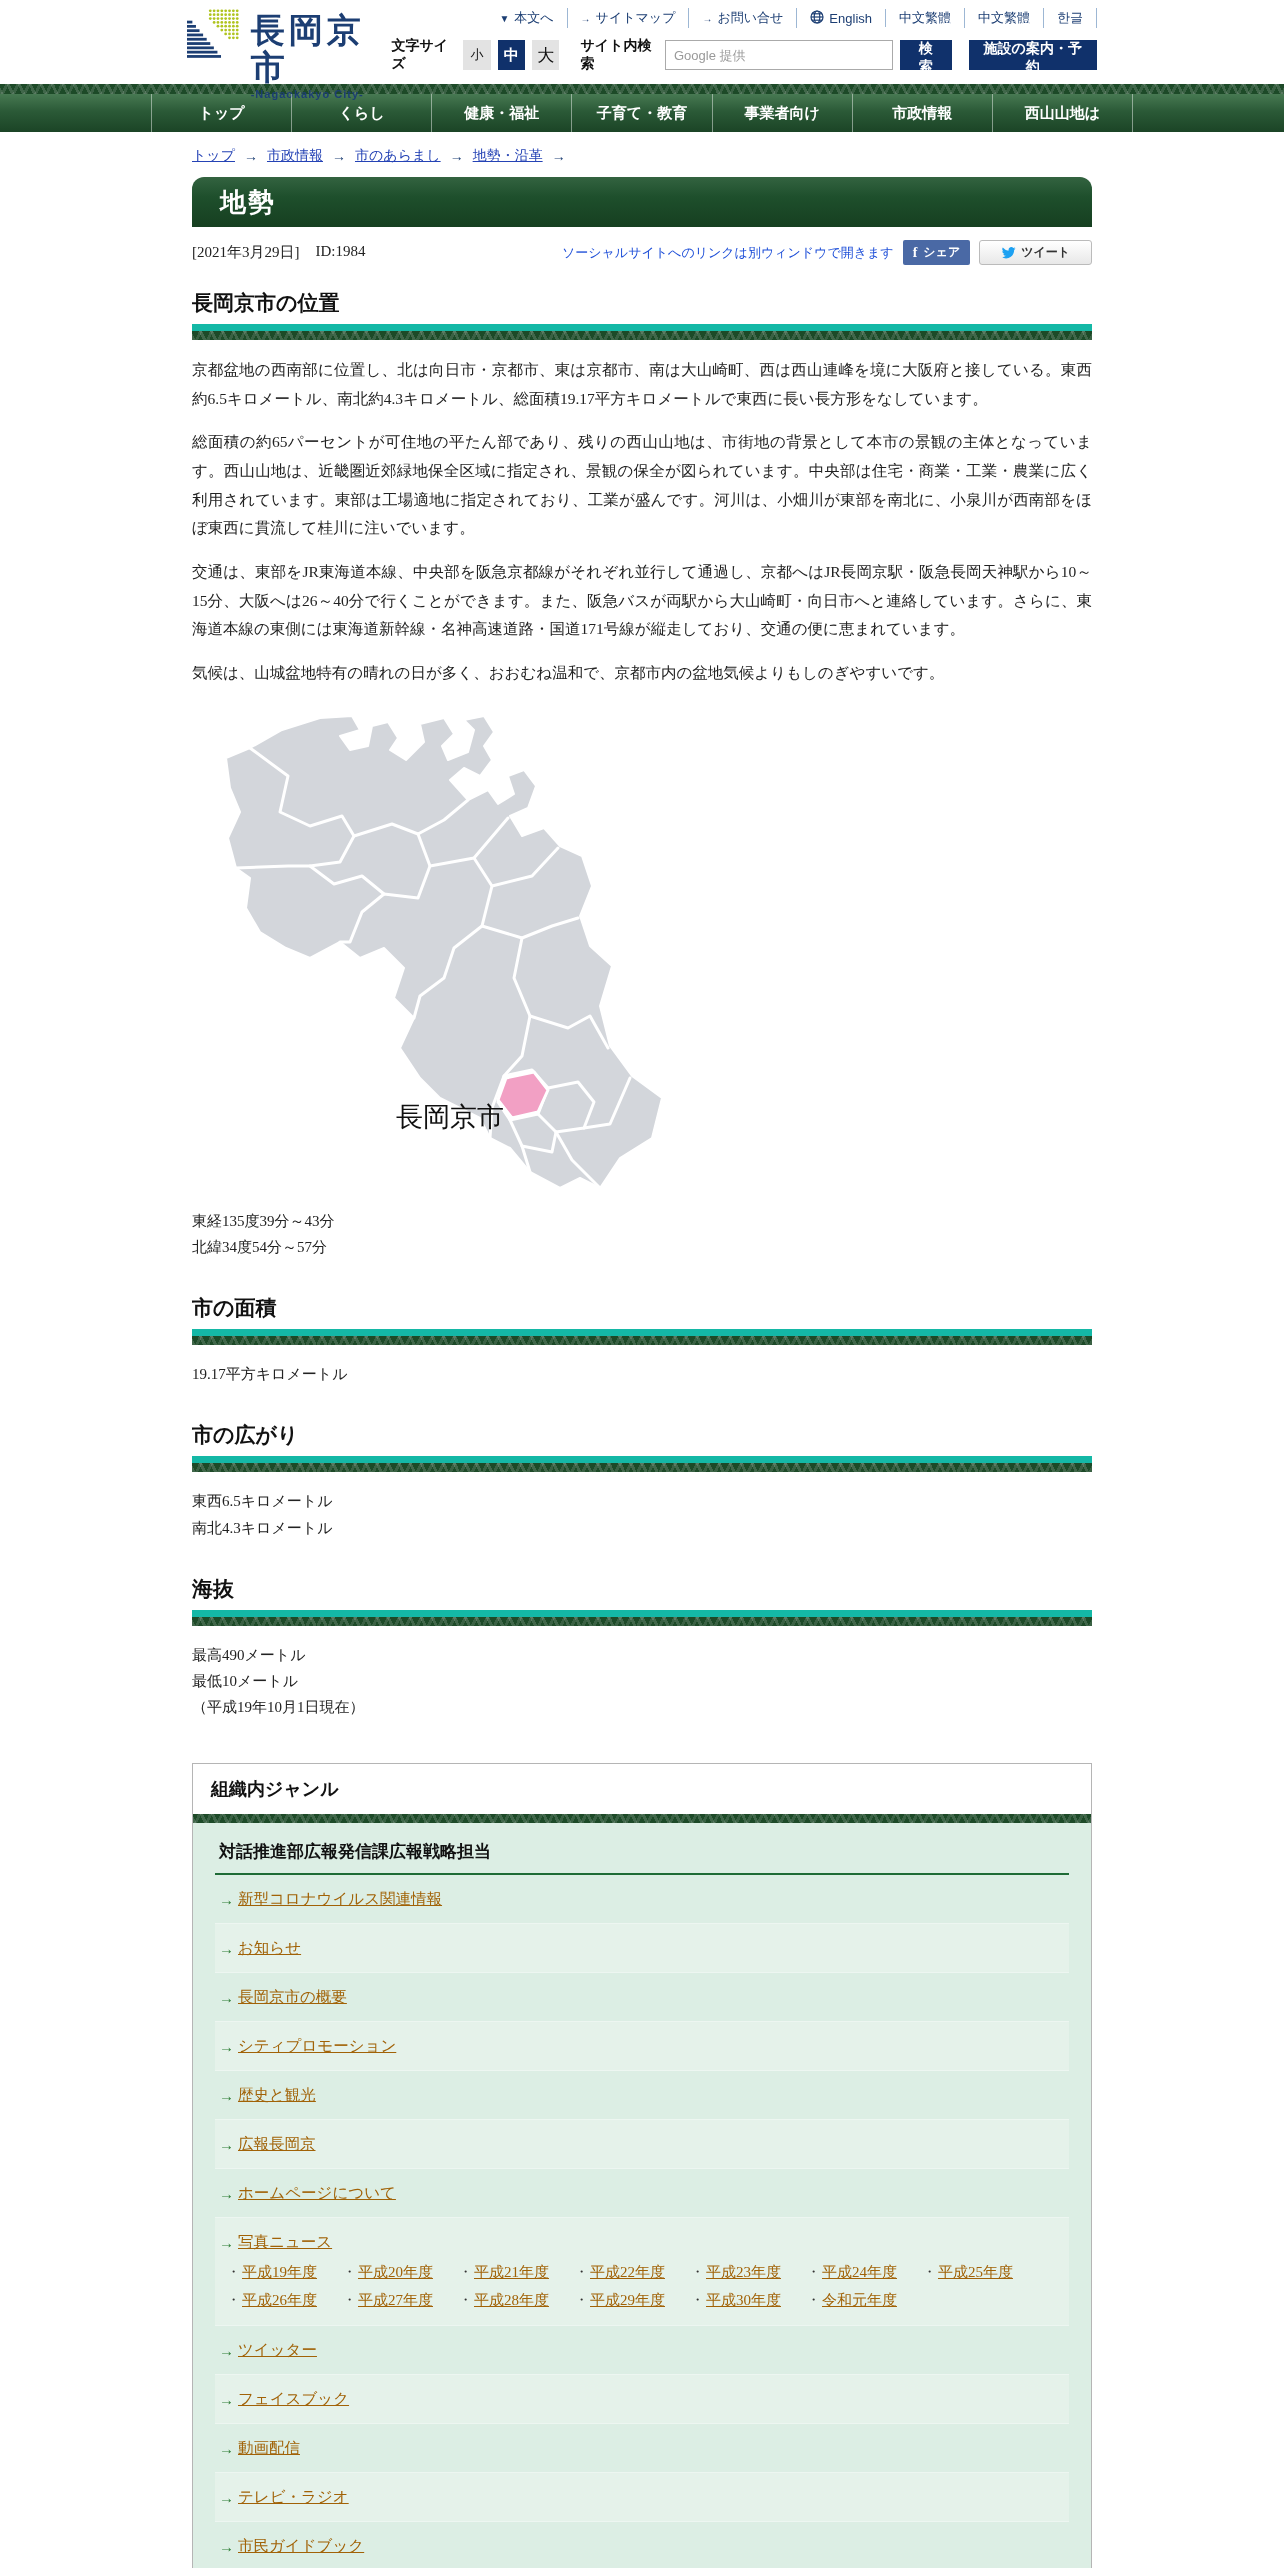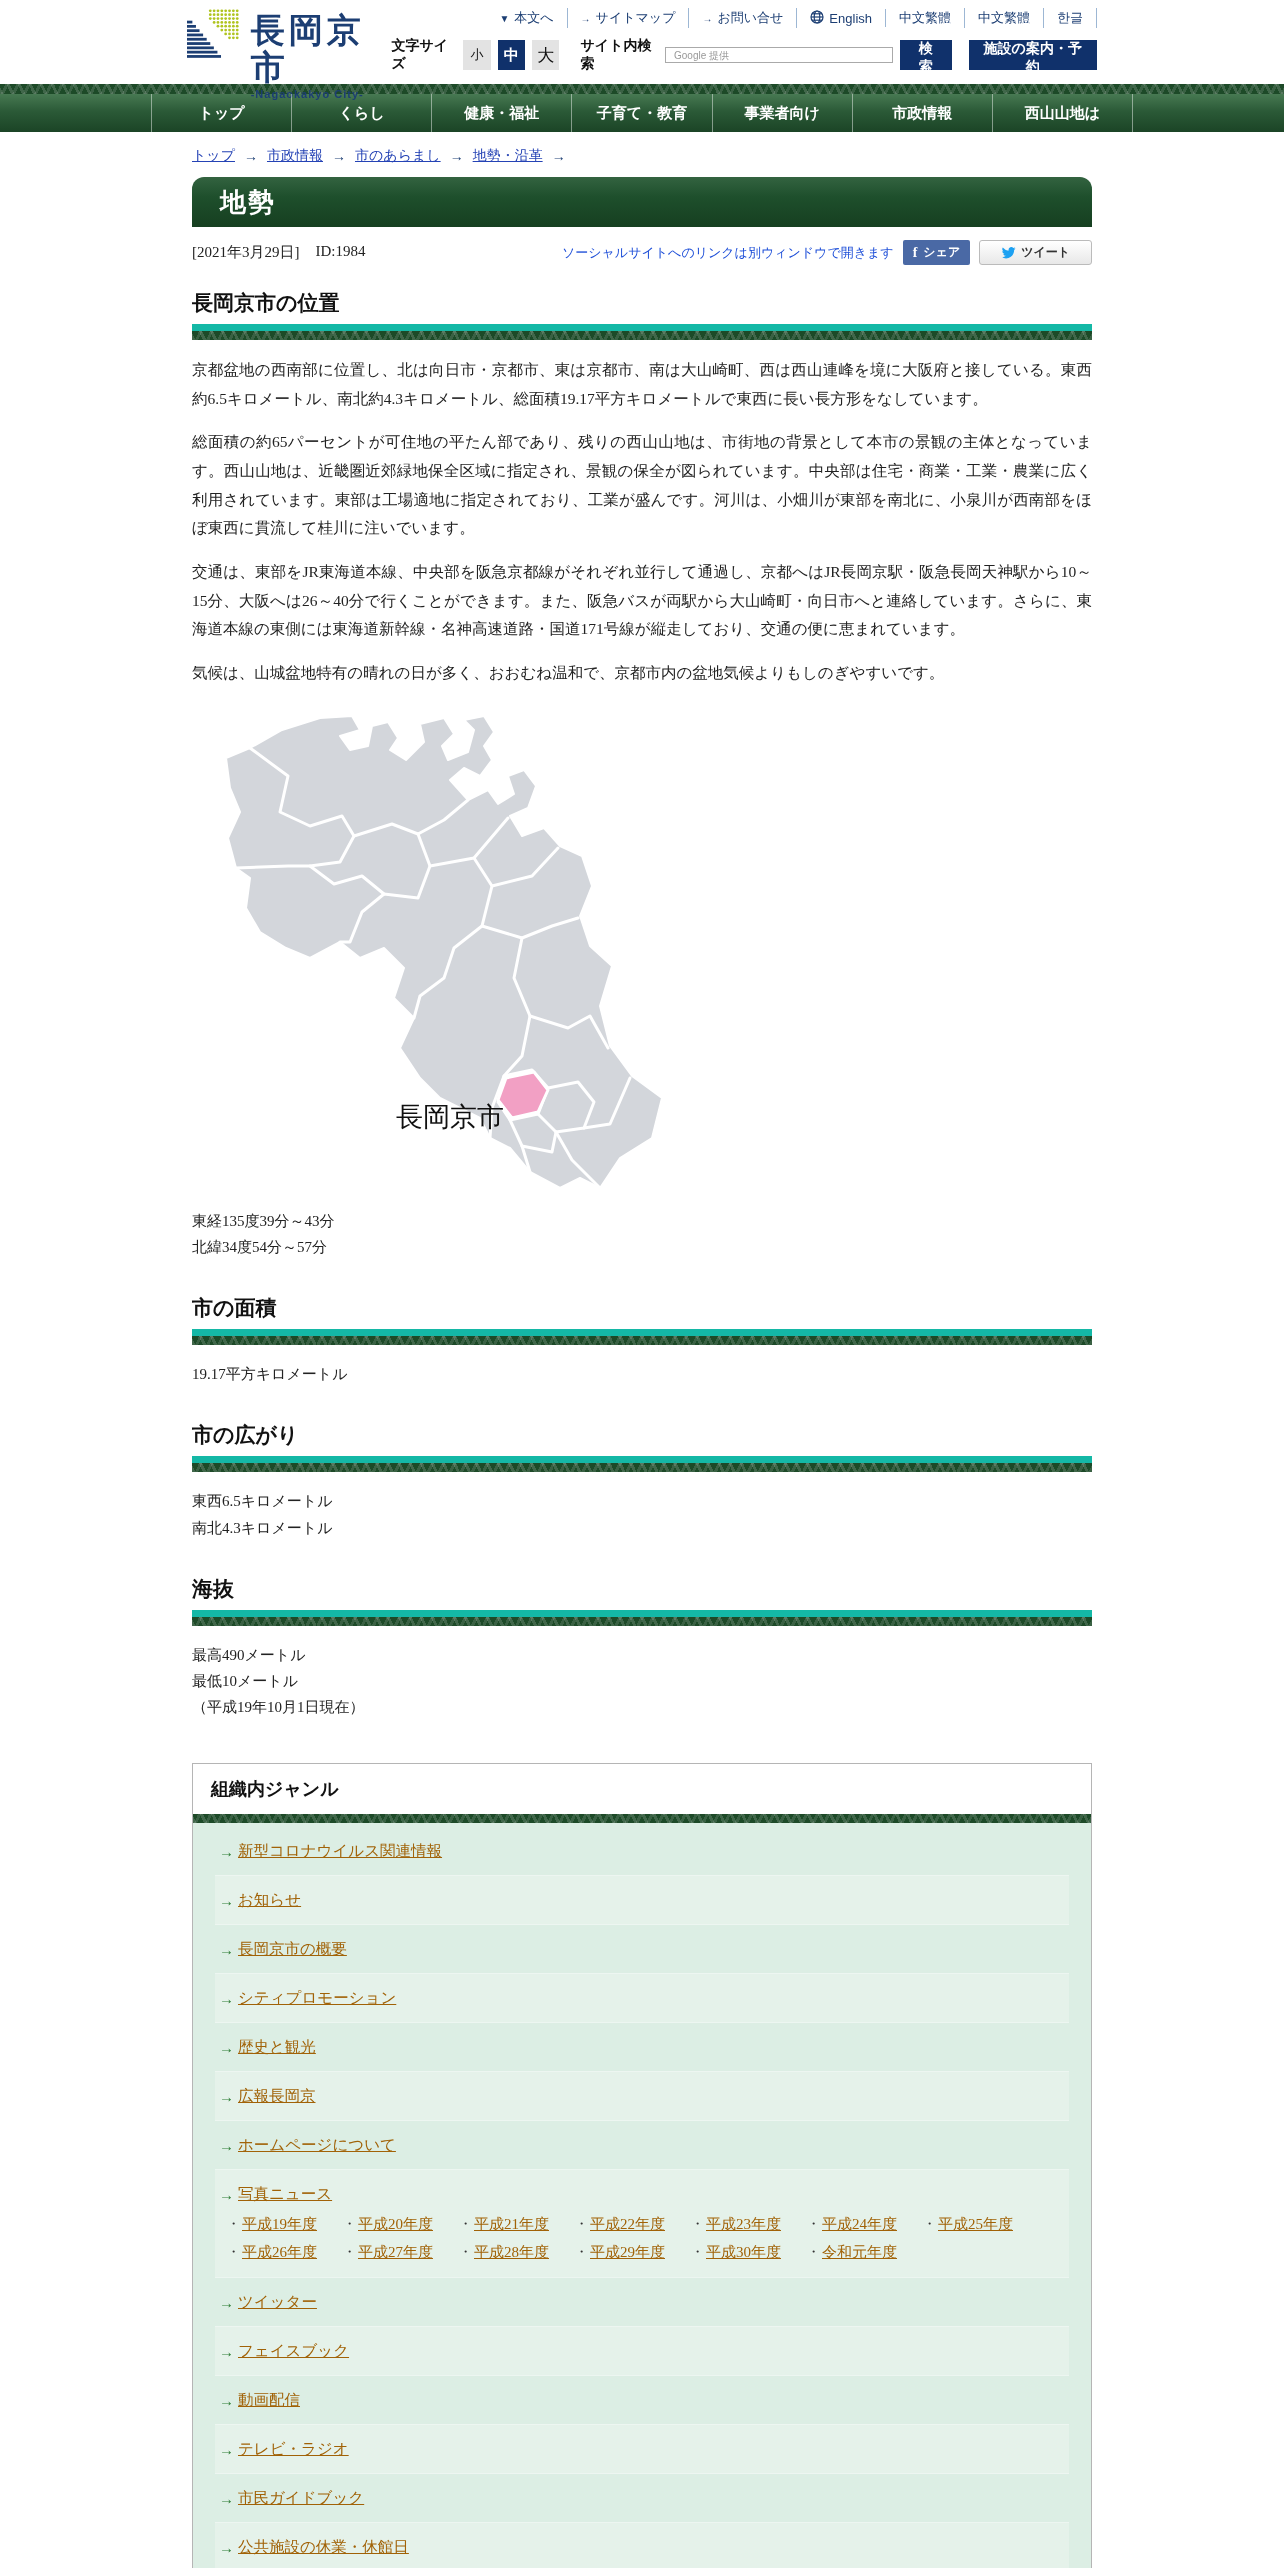--- a/index.html
+++ b/index.html
@@ -18,21 +18,21 @@
   .top-links{display:flex;align-items:center;}
   .top-link{display:flex;align-items:center;gap:5px;padding:1px 13px;border-right:1px solid #9db7d4;font-size:13px;color:#1c3e73;cursor:pointer;}
   .top-link a{color:#1c3e73;text-decoration:none;}
   .tl-ic{font-size:10px;color:#1c3e73;}
   .tool-row{display:flex;align-items:center;gap:7px;}
   .lbl{font-size:14px;font-weight:bold;color:#111;}
   .search-lbl{margin-left:14px;}
   .fs-btn{width:30px;height:30px;display:inline-flex;align-items:center;justify-content:center;background:#e3e3e3;color:#111;font-size:13px;cursor:pointer;}
   .fs-btn.active{background:#10316b;color:#fff;font-size:15px;font-weight:bold;}
   .fs-btn.large{font-size:17px;}
-  .search-input{width:248px;height:16px;border:1px solid #aaa;box-sizing:border-box;padding:0 8px;font-size:10px;color:#444;}
+  .search-input{width:248px;height:30px;border:1px solid #aaa;box-sizing:border-box;padding:0 8px;font-size:13px;color:#444;}
   .search-input::placeholder{color:#999;}
   .navy-btn{height:30px;border:none;background:#10316b;color:#fff;font-weight:bold;font-size:14px;padding:0 13px;cursor:pointer;font-family:inherit;}
   .navy-btn.facility{margin-left:10px;font-size:14px;}
   
   .gband{height:10px;background-color:#1d4a28;
     background-image:repeating-linear-gradient(65deg,rgba(255,255,255,.16) 0 3px,transparent 3px 10px),
                      repeating-linear-gradient(-65deg,rgba(255,255,255,.13) 0 3px,transparent 3px 10px);}
   .nav{height:38px;background:linear-gradient(180deg,#477952 0%,#2b5a37 45%,#1b4426 100%);}
   .nav ul{width:982px;height:100%;margin:0 auto;padding:0;list-style:none;display:flex;}
   .nav li{width:140px;display:flex;align-items:center;justify-content:center;color:#fff;font-size:15px;font-weight:bold;border-left:1px solid rgba(255,255,255,.45);cursor:pointer;}
@@ -309,20 +309,21 @@
     <div class="lines">
         <p>最高490メートル</p>
         <p>最低10メートル</p>
         <p>（平成19年10月1日現在）</p>
       </div>
 
     <div class="genre-box">
       <div class="gb-title">組織内ジャンル</div>
       <div class="gband gb-band"></div>
       <div class="gb-body">
+        <div class="gb-dept">対話推進部広報発信課広報戦略担当</div>
         <div class="gb-list" id="gb-list">
             <div class="gb-row">
               <div class="gb-main">
                 <span class="gb-arrow">→</span>
                 <a>新型コロナウイルス関連情報</a>
               </div>
             </div>
             <div class="gb-row">
               <div class="gb-main">
                 <span class="gb-arrow">→</span>

